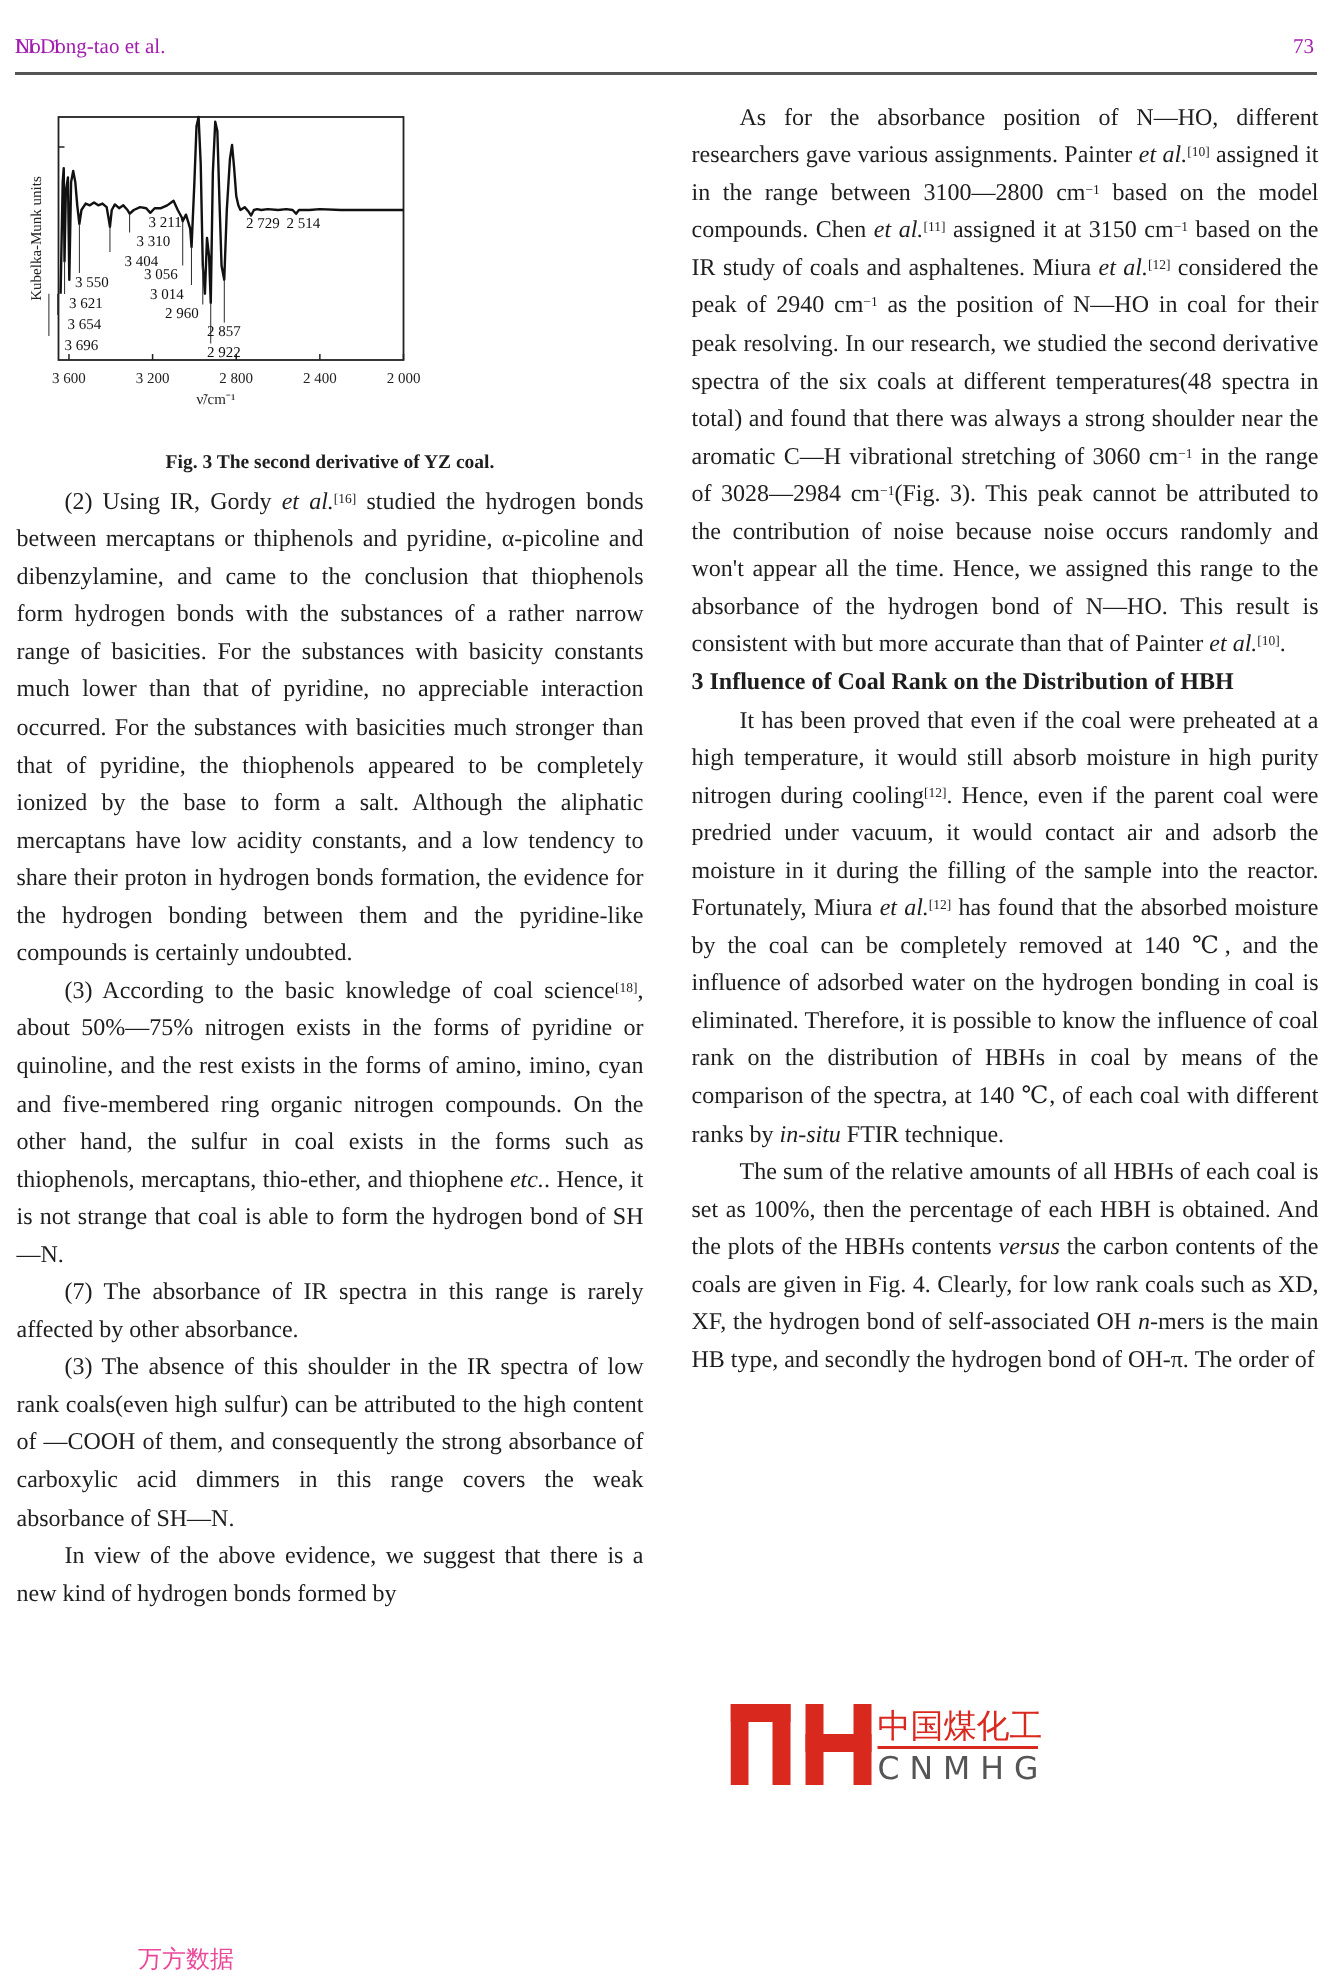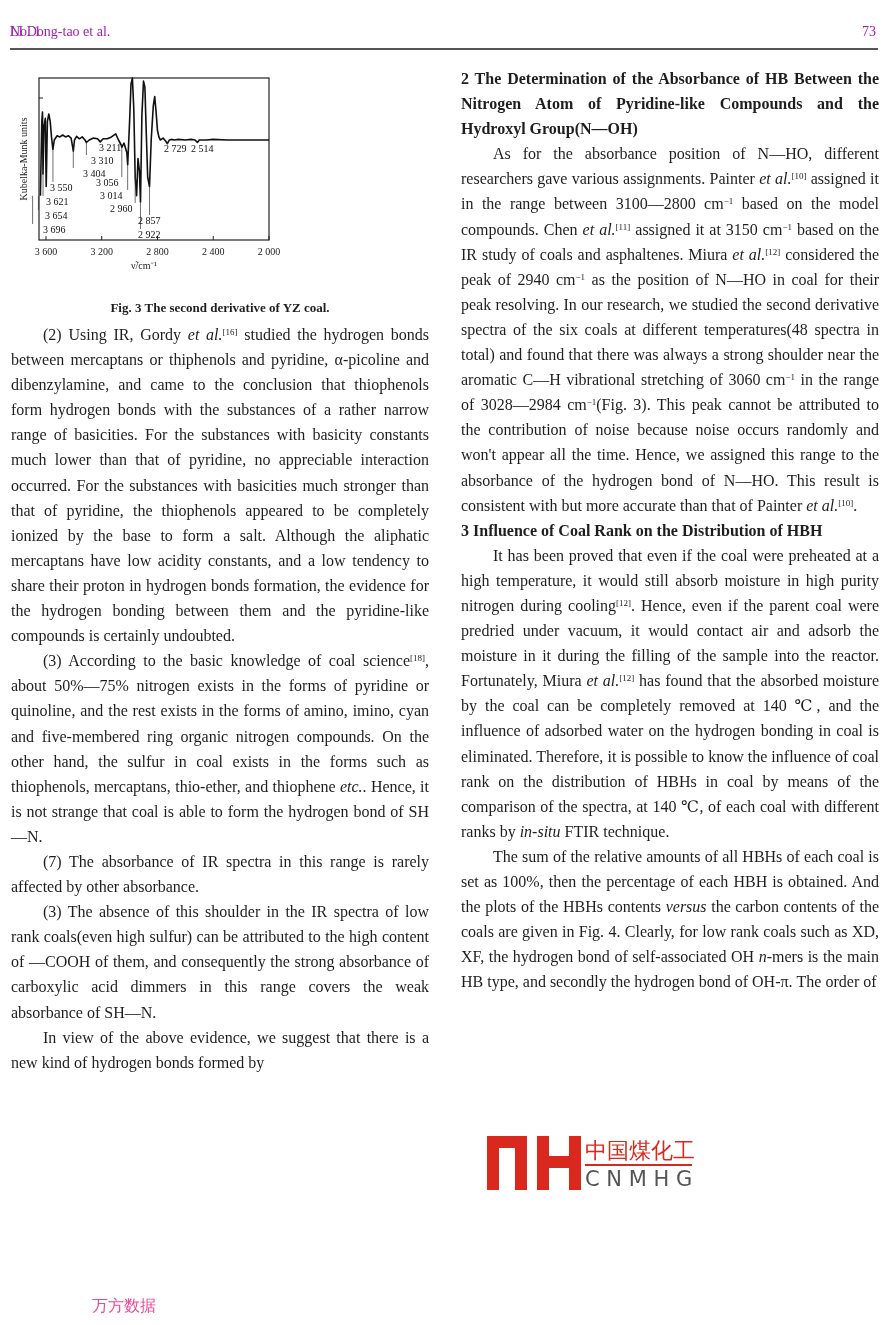--- a/index.html
+++ b/index.html
@@ -86,21 +86,20 @@
   </div>
   <p class="caption">Fig. 3   The second derivative of YZ coal.</p>
   <p class="p indent"><span>(2) Using IR, Gordy </span><i>et al.</i><sup>[16]</sup><span> studied the hydrogen bonds between mercaptans or thiphenols and pyridine, α-picoline and dibenzylamine, and came to the conclusion that thiophenols form hydrogen bonds with the substances of a rather narrow range of basicities. For the substances with basicity constants much lower than that of pyridine, no appreciable interaction occurred. For the substances with basicities much stronger than that of pyridine, the thiophenols appeared to be completely ionized by the base to form a salt. Although the aliphatic mercaptans have low acidity constants, and a low tendency to share their proton in hydrogen bonds formation, the evidence for the hydrogen bonding between them and the pyridine-like compounds is certainly undoubted.</span></p>
   <p class="p indent"><span>(3) According to the basic knowledge of coal science</span><sup>[18]</sup><span>, about 50%—75% nitrogen exists in the forms of pyridine or quinoline, and the rest exists in the forms of amino, imino, cyan and five-membered ring organic nitrogen compounds. On the other hand, the sulfur in coal exists in the forms such as thiophenols, mercaptans, thio-ether, and thiophene </span><i>etc.</i><span>. Hence, it is not strange that coal is able to form the hydrogen bond of SH—N.</span></p>
   <p class="p indent">(7) The absorbance of IR spectra in this range is rarely affected by other absorbance.</p>
   <p class="p indent">(3) The absence of this shoulder in the IR spectra of low rank coals(even high sulfur) can be attributed to the high content of —COOH of them, and consequently the strong absorbance of carboxylic acid dimmers in this range covers the weak absorbance of SH—N.</p>
   <p class="p indent">In view of the above evidence, we suggest that there is a new kind of hydrogen bonds formed by</p>
 </div>
 
 <div class="col right">
-  <p class="h2">2   The Determination of the Absorbance of HB Between the Nitrogen Atom of Pyridine-like Compounds and the Hydroxyl Group(N—OH)</p>
   <p class="p indent"><span>As for the absorbance position of N—HO, different researchers gave various assignments. Painter </span><i>et al.</i><sup>[10]</sup><span> assigned it in the range between 3100—2800 cm</span><sup>−1</sup><span> based on the model compounds. Chen </span><i>et al.</i><sup>[11]</sup><span> assigned it at 3150 cm</span><sup>−1</sup><span> based on the IR study of coals and asphaltenes. Miura </span><i>et al.</i><sup>[12]</sup><span> considered the peak of 2940 cm</span><sup>−1</sup><span> as the position of N—HO in coal for their peak resolving. In our research, we studied the second derivative spectra of the six coals at different temperatures(48 spectra in total) and found that there was always a strong shoulder near the aromatic C—H vibrational stretching of 3060 cm</span><sup>−1</sup><span> in the range of 3028—2984 cm</span><sup>−1</sup><span>(Fig. 3). This peak cannot be attributed to the contribution of noise because noise occurs randomly and won't appear all the time. Hence, we assigned this range to the absorbance of the hydrogen bond of N—HO. This result is consistent with but more accurate than that of Painter </span><i>et al.</i><sup>[10]</sup><span>.</span></p>
   <p class="h2">3   Influence of Coal Rank on the Distribution of HBH</p>
   <p class="p indent"><span>It has been proved that even if the coal were preheated at a high temperature, it would still absorb moisture in high purity nitrogen during cooling</span><sup>[12]</sup><span>. Hence, even if the parent coal were predried under vacuum, it would contact air and adsorb the moisture in it during the filling of the sample into the reactor. Fortunately, Miura </span><i>et al.</i><sup>[12]</sup><span> has found that the absorbed moisture by the coal can be completely removed at 140 ℃, and the influence of adsorbed water on the hydrogen bonding in coal is eliminated. Therefore, it is possible to know the influence of coal rank on the distribution of HBHs in coal by means of the comparison of the spectra, at 140 ℃, of each coal with different ranks by </span><i>in-situ</i><span> FTIR technique.</span></p>
   <p class="p indent"><span>The sum of the relative amounts of all HBHs of each coal is set as 100%, then the percentage of each HBH is obtained. And the plots of the HBHs contents </span><i>versus</i><span> the carbon contents of the coals are given in Fig. 4. Clearly, for low rank coals such as XD, XF, the hydrogen bond of self-associated OH </span><i>n</i><span>-mers is the main HB type, and secondly the hydrogen bond of OH-π. The order of</span></p>
 </div>
 
 <svg class="watermark-logo" viewBox="0 0 210 60">
   <g id="logo-mark">
       <rect x="0" y="6" width="12" height="54" fill="#d9281e"></rect>
       <rect x="0" y="6" width="40" height="12" fill="#d9281e"></rect>

